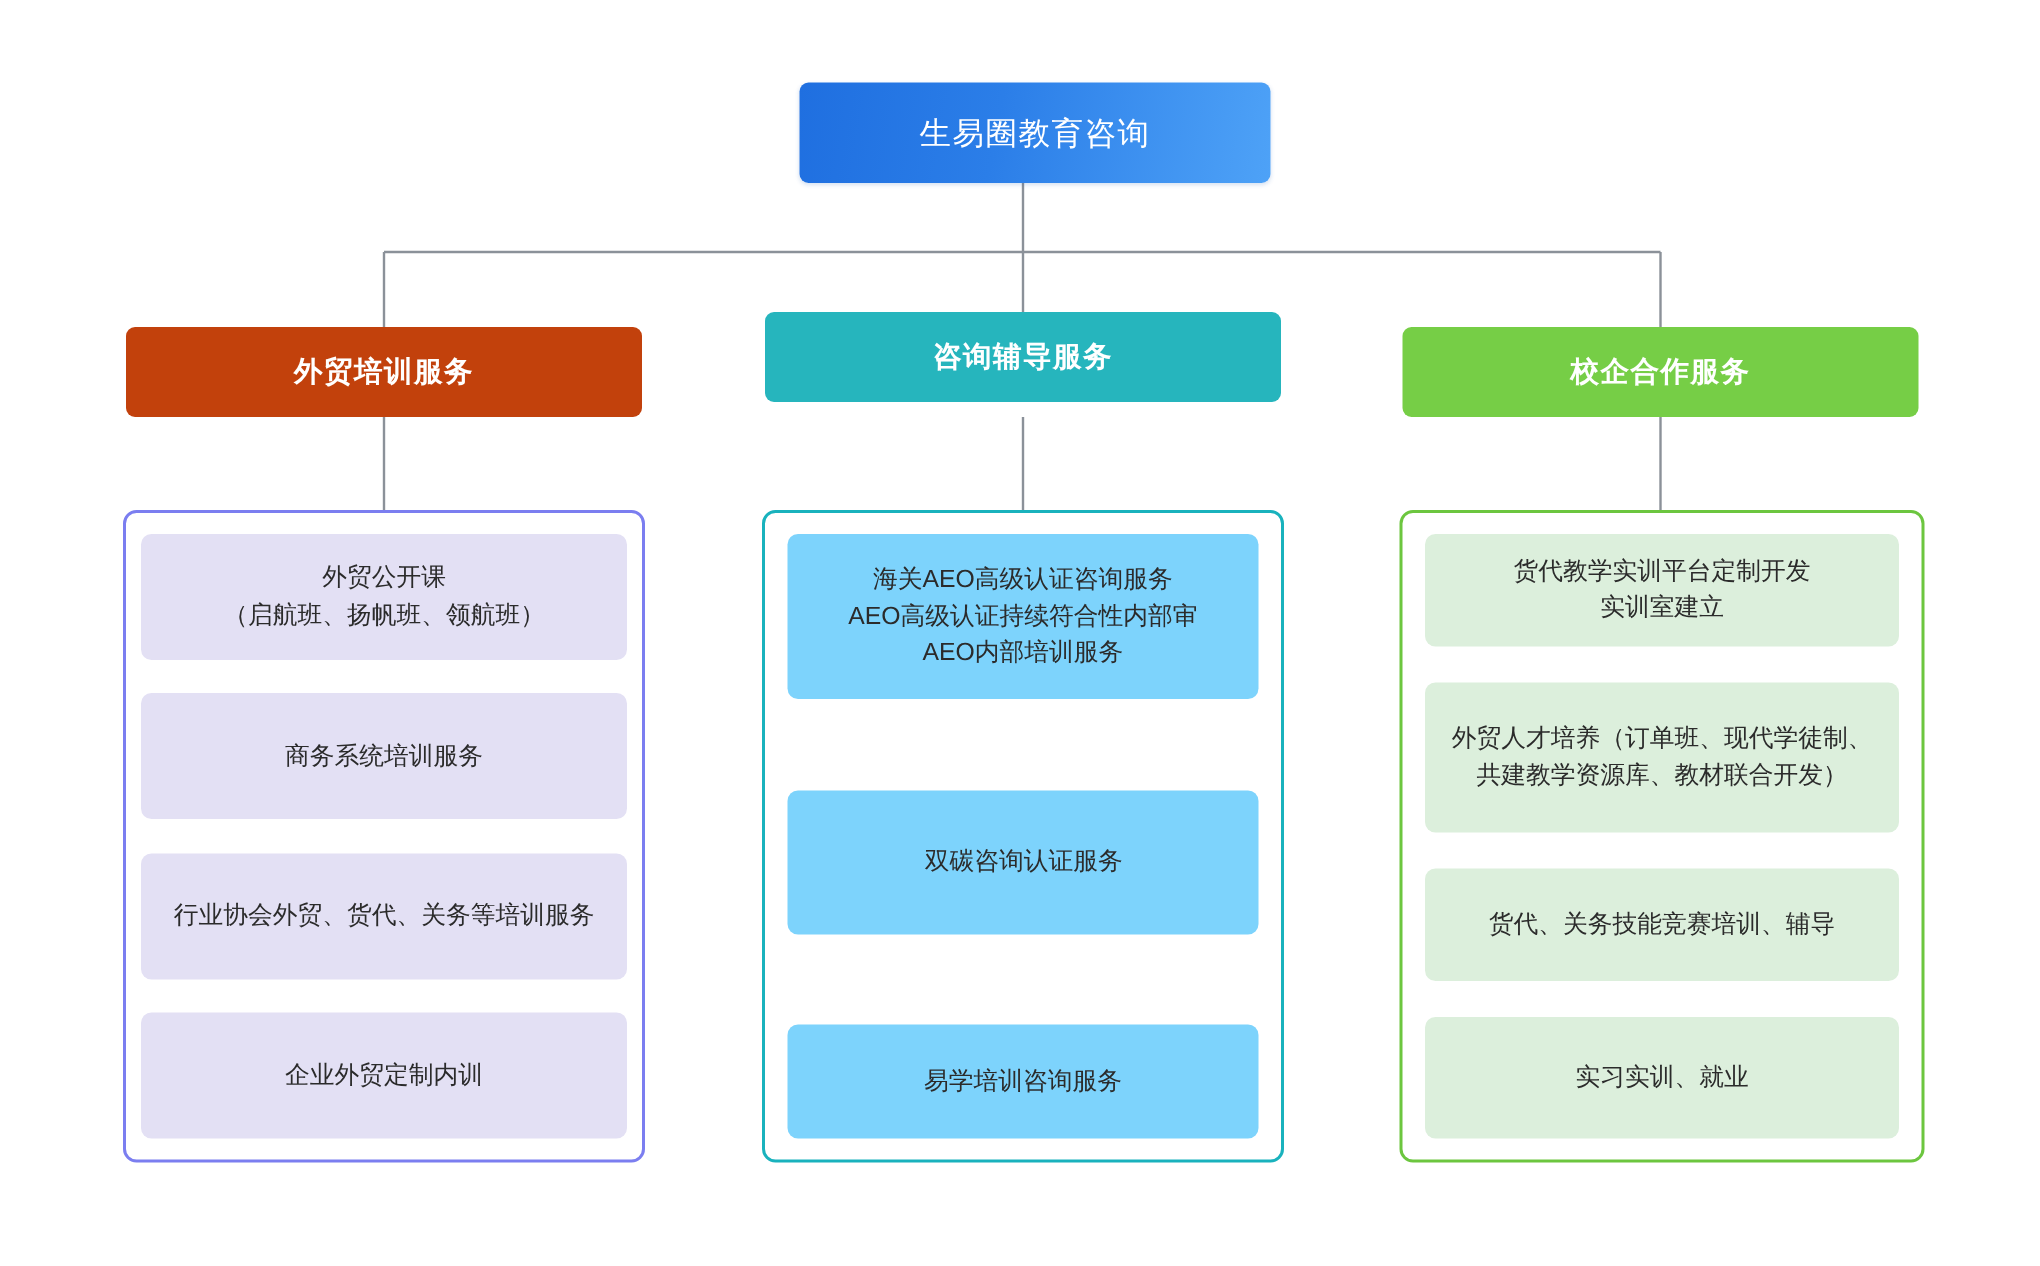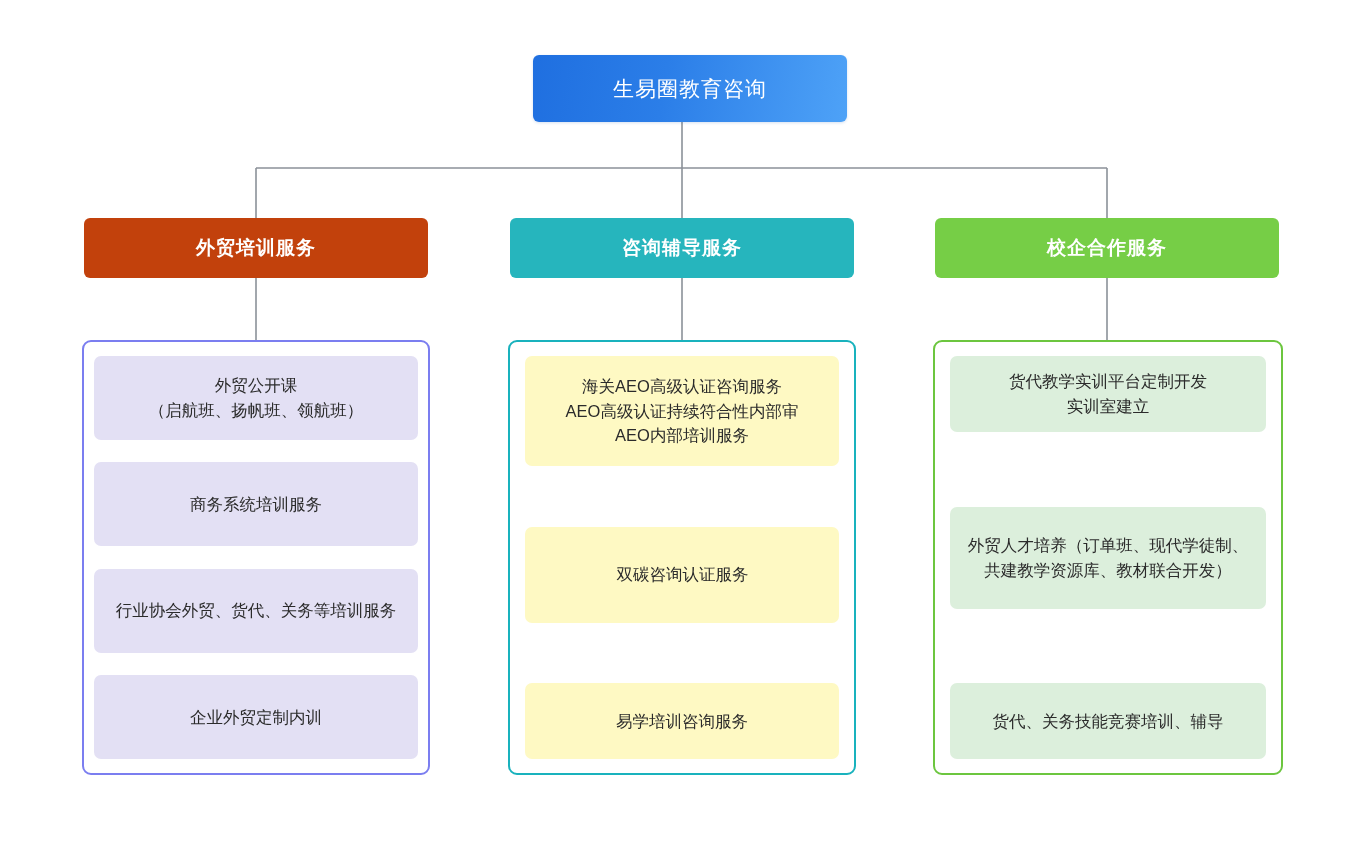--- a/index.html
+++ b/index.html
@@ -92,21 +92,21 @@
   }
 
   
   #col-1 .col-header { background: #c2410c; }
   #col-1 .col-body   { border-color: #7b7ef0; }
   #col-1 .item       { background: #e3e0f4; }
 
   
   #col-2 .col-header { background: #26b5bd; }
   #col-2 .col-body   { border-color: #19b2bd; }
-  #col-2 .item       { background: #fef9c3; }
+  #col-2 .item       { background: #7dd3fc; }
 
   
   #col-3 .col-header { background: #76ce46; }
   #col-3 .col-body   { border-color: #6cc63f; gap: 24px; }
   #col-3 .item       { background: #dcefdc; }
 </style>
 </head>
 <body>
 
 <div id="canvas">
@@ -135,33 +135,34 @@
     <div class="col-body" style="left:82px; top:340px; width:348px; height:435px; padding:14px 10px; justify-content:space-between;">
       <div class="item" style="height:84px;">外贸公开课
 （启航班、扬帆班、领航班）</div>
       <div class="item" style="height:84px;">商务系统培训服务</div>
       <div class="item" style="height:84px;">行业协会外贸、货代、关务等培训服务</div>
       <div class="item" style="height:84px;">企业外贸定制内训</div>
     </div>
   </div>
 
   <div class="column" id="col-2">
-    <div class="col-header" style="left:510px; top:218px; width:344px;">咨询辅导服务</div>
+    <div class="col-header" style="left:510px; top:208px; width:344px;">咨询辅导服务</div>
     <div class="col-body" style="left:508px; top:340px; width:348px; height:435px; padding:14px 15px; justify-content:space-between;">
       <div class="item" style="height:110px;">海关AEO高级认证咨询服务
 AEO高级认证持续符合性内部审
 AEO内部培训服务</div>
       <div class="item" style="height:96px;padding-left:13px;">双碳咨询认证服务</div>
       <div class="item" style="height:76px;">易学培训咨询服务</div>
     </div>
   </div>
 
   <div class="column" id="col-3">
     <div class="col-header" style="left:935px; top:218px; width:344px;">校企合作服务</div>
     <div class="col-body" style="left:933px; top:340px; width:350px; height:435px; padding:14px 15px; justify-content:space-between;">
       <div class="item" style="height:76px;">货代教学实训平台定制开发
 实训室建立</div>
       <div class="item" style="height:102px;">外贸人才培养（订单班、现代学徒制、共建教学资源库、教材联合开发）</div>
       <div class="item" style="height:76px;">货代、关务技能竞赛培训、辅导</div>
+      <div class="item" style="height:82px;">实习实训、就业</div>
     </div>
   </div>
 
 </div>
 
 </body></html>

